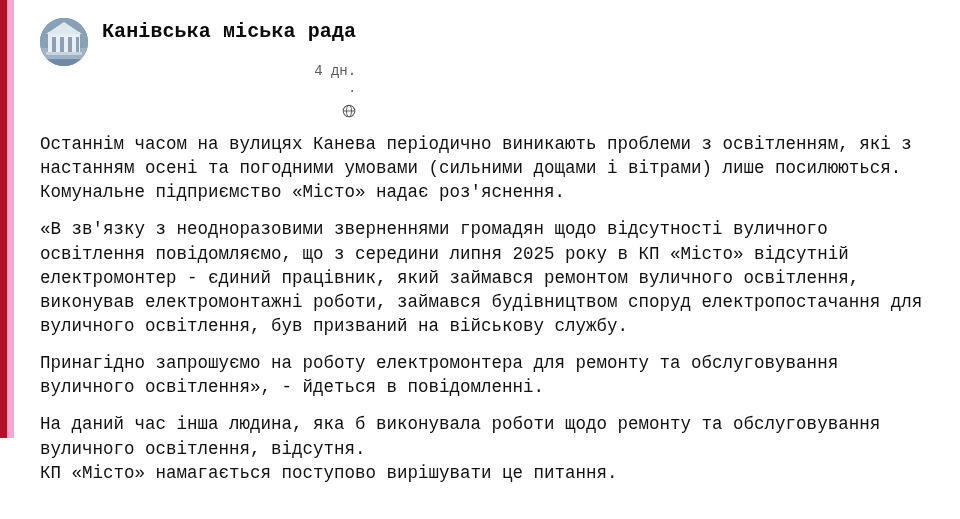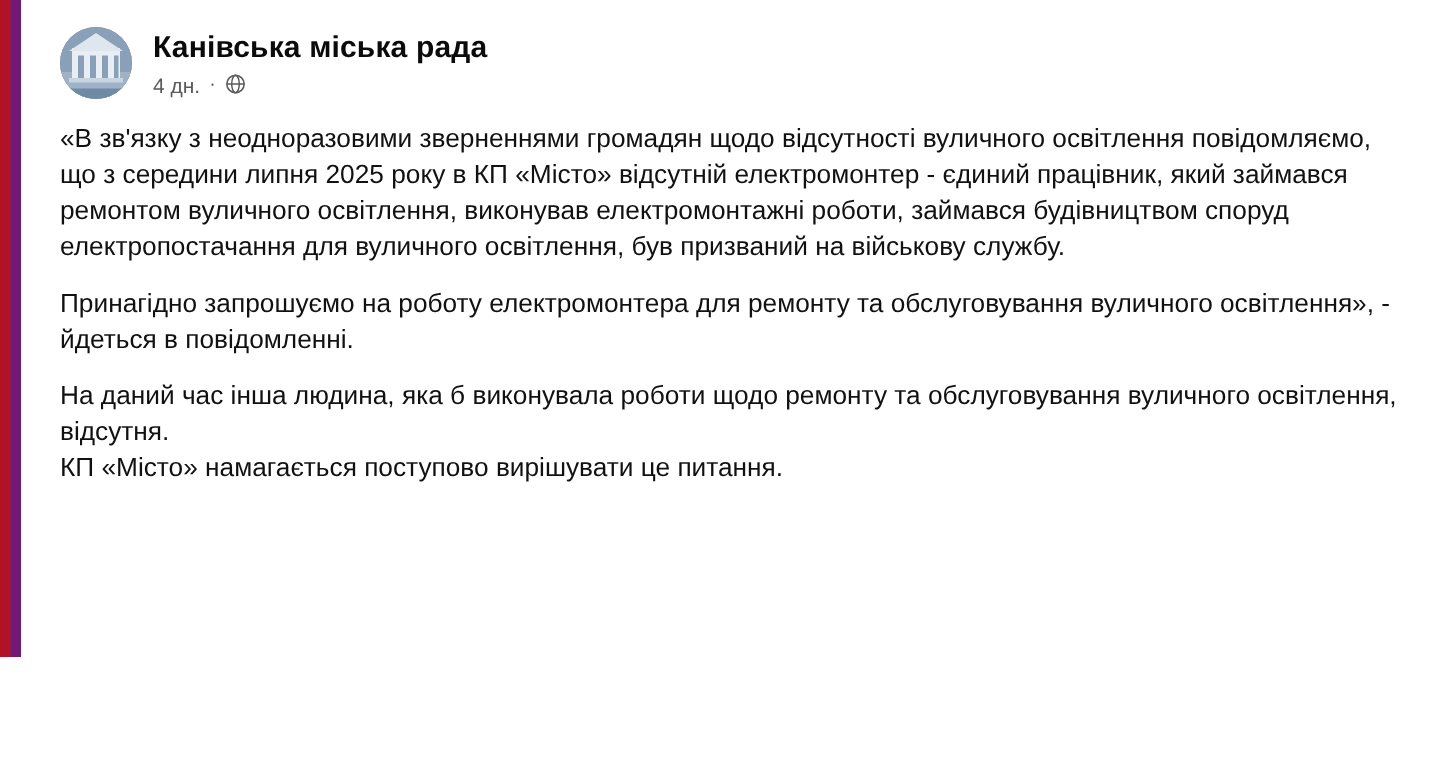--- a/index.html
+++ b/index.html
@@ -12,25 +12,26 @@
     background: #ffffff;
     font-family: "Liberation Sans", sans-serif;
     overflow: hidden;
   }
 
   .screen {
     position: relative;
     width: 960px;
     height: 438px;
     box-sizing: border-box;
-    background: #701a75;
+    background: #f9a8d4;
     border-left: 7px solid #b11226;
     border-right: 7px solid #b11226;
     border-top: 0;
     border-bottom: 0;
+    font-family: Liberation Mono, monospace;
   }
 
   .post-card {
     position: absolute;
     left: 7px;
     top: 0;
     width: 946px;
     height: 519px;
     background: #ffffff;
     box-sizing: border-box;
@@ -67,25 +68,26 @@
   .page-name {
     font-size: 20px;
     font-weight: bold;
     color: #0b0b0b;
     line-height: 1.2;
     letter-spacing: 0.1px;
   }
 
   .meta-row {
     display: flex;
-    align-items: flex-start;
+    align-items: flex-end;
     gap: 6px;
-    margin-top: 5px;
+    margin-top: 19px;
     font-size: 14px;
     color: #5a5a5a;
+    flex-direction: column;
   }
   .meta-dot {
     font-size: 13px;
     color: #5a5a5a;
     line-height: 1;
   }
   .globe-icon {
     display: inline-flex;
     align-items: center;
     justify-content: center;
@@ -150,20 +152,21 @@
               <ellipse cx="8" cy="8" rx="2.9" ry="6.6" fill="none" stroke="#5a5a5a" stroke-width="1.1"></ellipse>
               <line x1="1.4" y1="8" x2="14.6" y2="8" stroke="#5a5a5a" stroke-width="1.1"></line>
             </svg>
           </span>
         </div>
       </div>
 
     </div>
 
     <div class="post-body">
+      <div class="para">Останнім часом на вулицях Канева періодично виникають проблеми з освітленням, які з настанням осені та погодними умовами (сильними дощами і вітрами) лише посилюються. Комунальне підприємство «Місто» надає роз'яснення.</div>
       <div class="para">«В зв'язку з неодноразовими зверненнями громадян щодо відсутності вуличного освітлення повідомляємо, що з середини липня 2025 року в КП «Місто» відсутній електромонтер - єдиний працівник, який займався ремонтом вуличного освітлення, виконував електромонтажні роботи, займався будівництвом споруд електропостачання для вуличного освітлення, був призваний на військову службу.</div>
       <div class="para">Принагідно запрошуємо на роботу електромонтера для ремонту та обслуговування вуличного освітлення», - йдеться в повідомленні.</div>
       <div class="para" style="white-space: pre-line;">На даний час інша людина, яка б виконувала роботи щодо ремонту та обслуговування вуличного освітлення, відсутня.
 КП «Місто» намагається поступово вирішувати це питання.</div>
     </div>
 
   </div>
 
 </div>
 

